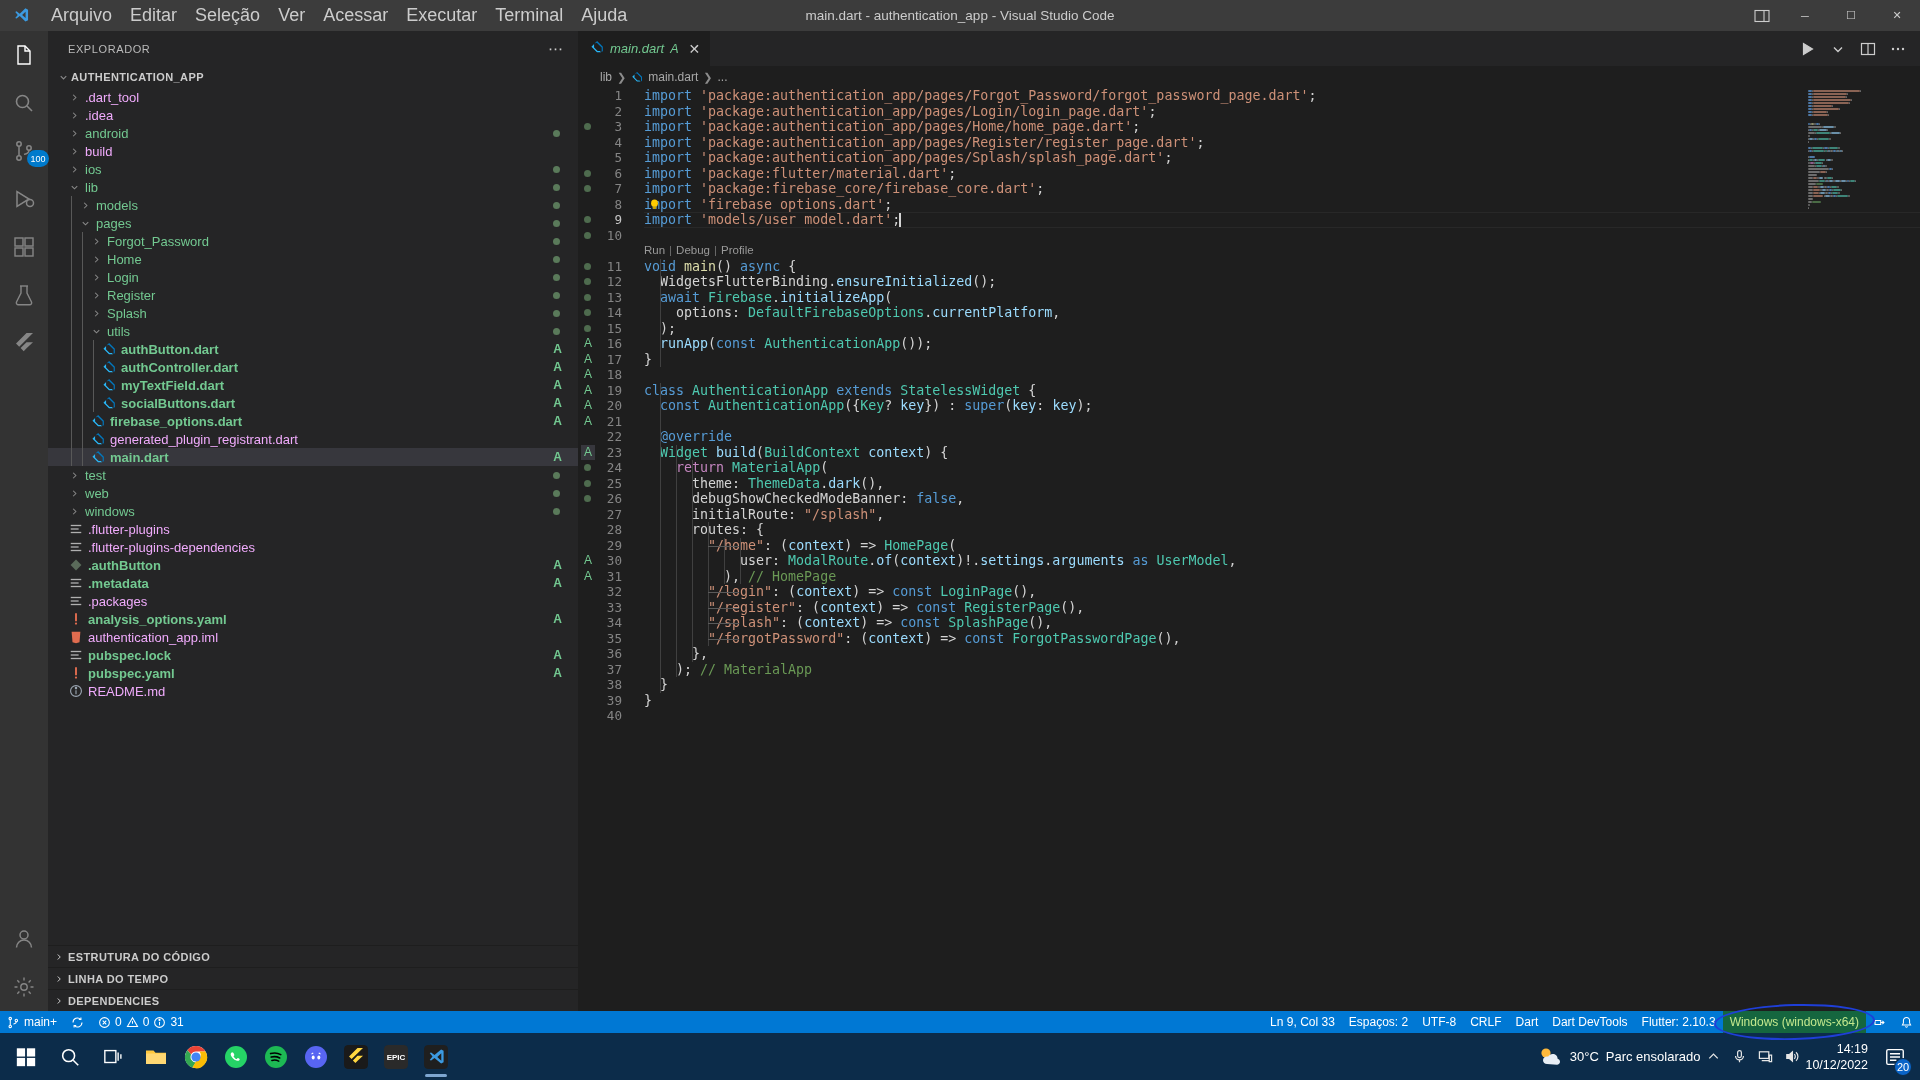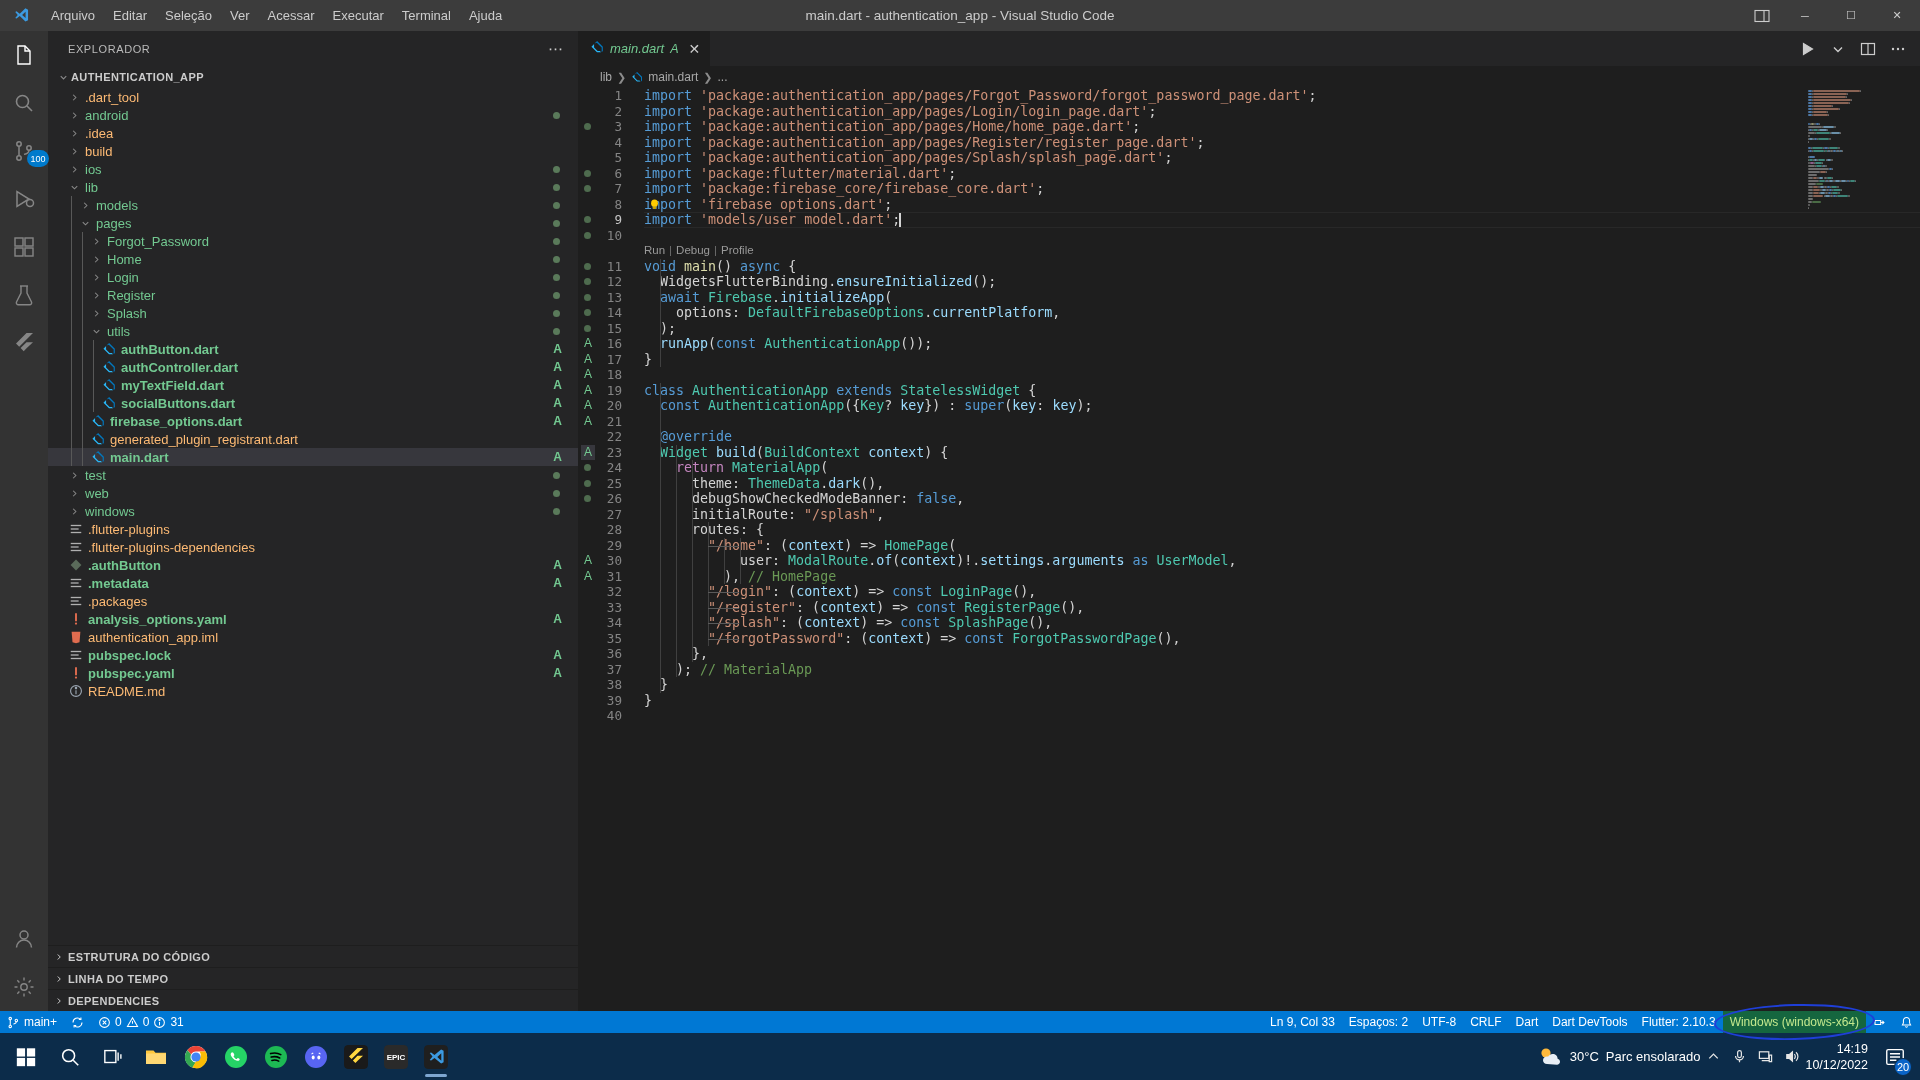--- a/index.html
+++ b/index.html
@@ -13,21 +13,21 @@
 
   
   .titlebar {
     height:31px; background:#3c3c3c; display:flex; align-items:center;
     flex:0 0 31px; position:relative; color:#cccccc; font-size:12.5px;
   }
   .vs-logo { width:42px; display:flex; align-items:center; justify-content:center; }
   .vs-logo svg { width:18px; height:18px; }
   .menu { display:flex; align-items:center; gap:0; }
   .menu-item {
-    padding:4px 9px; font-size:13px; color:#cccccc; cursor:default; white-space:nowrap;
+    padding:4px 9px; font-size:18px; color:#cccccc; cursor:default; white-space:nowrap;
   }
   .title-center {
     position:absolute; left:0; right:0; text-align:center; font-size:13.5px;
     color:#cccccc; pointer-events:none;
   }
   .title-right { margin-left:auto; display:flex; align-items:center; height:31px; z-index:2; }
   .layout-btn { width:40px; height:31px; display:flex; align-items:center; justify-content:center; color:#cccccc; }
   .win-btn { width:46px; height:31px; display:flex; align-items:center; justify-content:center; color:#cccccc; font-size:11px; }
 
   
@@ -80,21 +80,21 @@
   .twisty {
     width:15px; display:inline-flex; align-items:center; justify-content:center;
     color:#8a8a8a; flex:0 0 15px;
   }
   .twisty svg { width:11px; height:11px; }
   .fi { width:18px; display:inline-flex; align-items:center; justify-content:center; flex:0 0 18px; }
   .fi svg { width:14px; height:14px; }
   .label { padding-left:3px; }
   .c-folder { color:#73c991; }
   .c-file   { color:#73c991;font-weight:bold; }
-  .c-gray   { color:#fdba74; }
+  .c-gray   { color:#f0abfc; }
   .badge-a {
     position:absolute; right:16px; color:#73c991; font-size:12px; font-weight:600;
   }
   .dot-mod {
     position:absolute; right:18px; width:7px; height:7px; border-radius:50%;
     background:#5a7a5a;
   }
   .guide {
     position:absolute; top:0; bottom:0; width:1px; background:#585858;
   }
@@ -356,31 +356,31 @@
               </span>
               <span class="label c-gray">.dart_tool</span>
             </div>
             <div class="row">
               <span style="display: inline-block; flex: 0 0 19px;"></span>
               <span class="twisty">
                 <svg viewBox="0 0 16 16" fill="none" stroke="currentColor" stroke-width="1.5">
                   <path d="M6 4l4 4-4 4"></path>
                 </svg>
               </span>
+              <span class="label c-gray">.idea</span>
+            </div>
+            <div class="row">
+              <span style="display: inline-block; flex: 0 0 19px;"></span>
+              <span class="twisty">
+                <svg viewBox="0 0 16 16" fill="none" stroke="currentColor" stroke-width="1.5">
+                  <path d="M6 4l4 4-4 4"></path>
+                </svg>
+              </span>
               <span class="label c-folder">android</span>
               <span class="dot-mod"></span>
-            </div>
-            <div class="row">
-              <span style="display: inline-block; flex: 0 0 19px;"></span>
-              <span class="twisty">
-                <svg viewBox="0 0 16 16" fill="none" stroke="currentColor" stroke-width="1.5">
-                  <path d="M6 4l4 4-4 4"></path>
-                </svg>
-              </span>
-              <span class="label c-gray">.idea</span>
             </div>
             <div class="row">
               <span style="display: inline-block; flex: 0 0 19px;"></span>
               <span class="twisty">
                 <svg viewBox="0 0 16 16" fill="none" stroke="currentColor" stroke-width="1.5">
                   <path d="M6 4l4 4-4 4"></path>
                 </svg>
               </span>
               <span class="label c-gray">build</span>
             </div>

